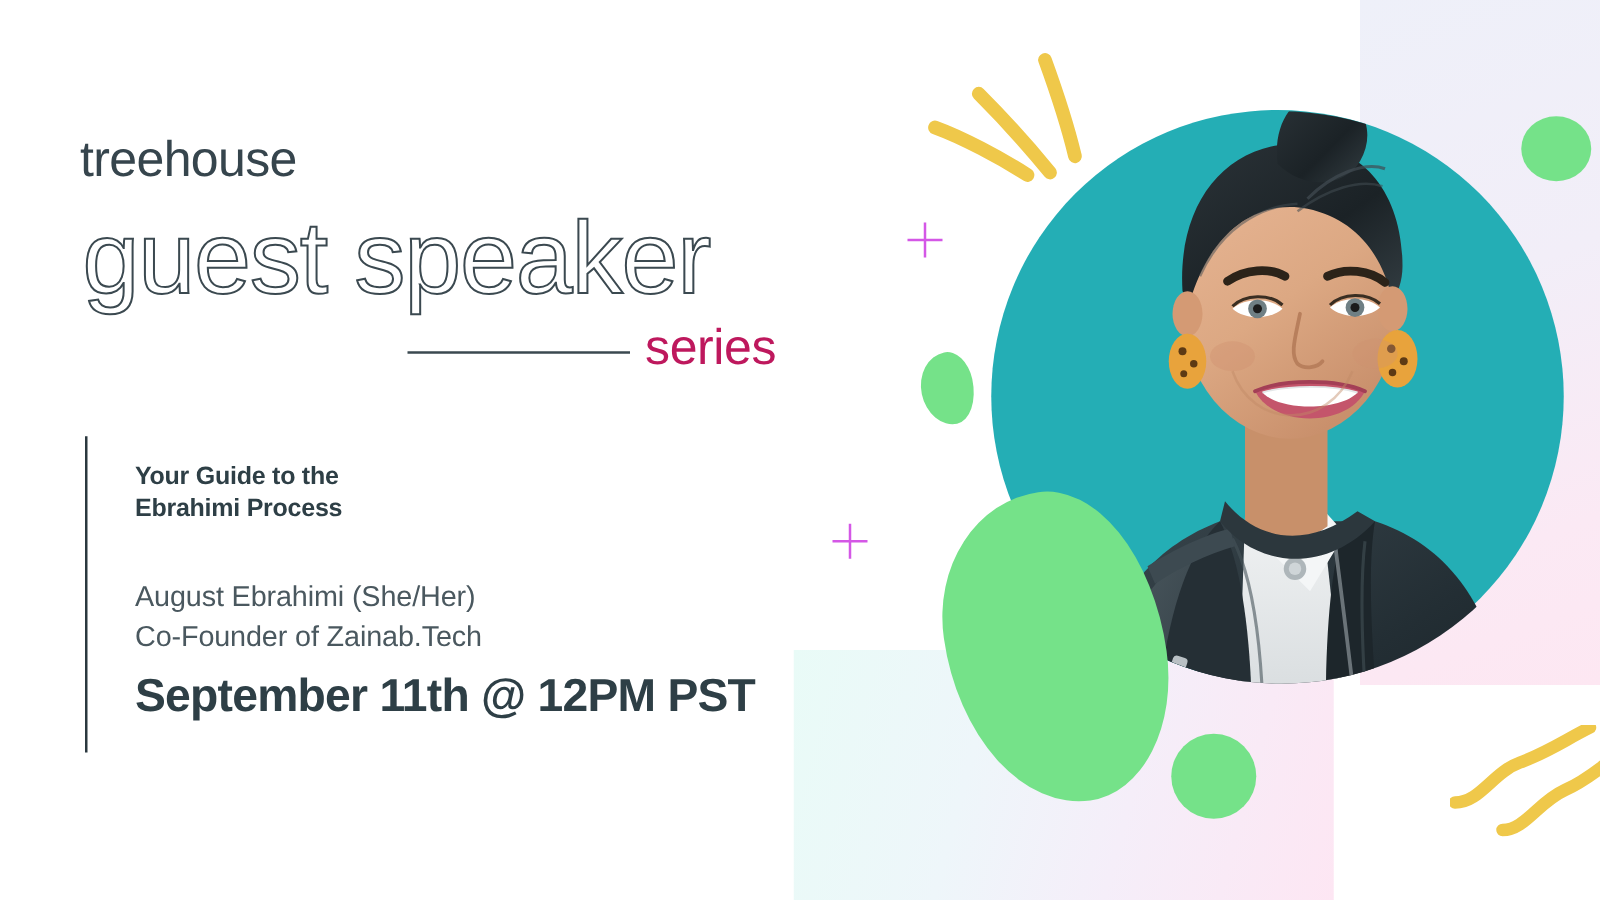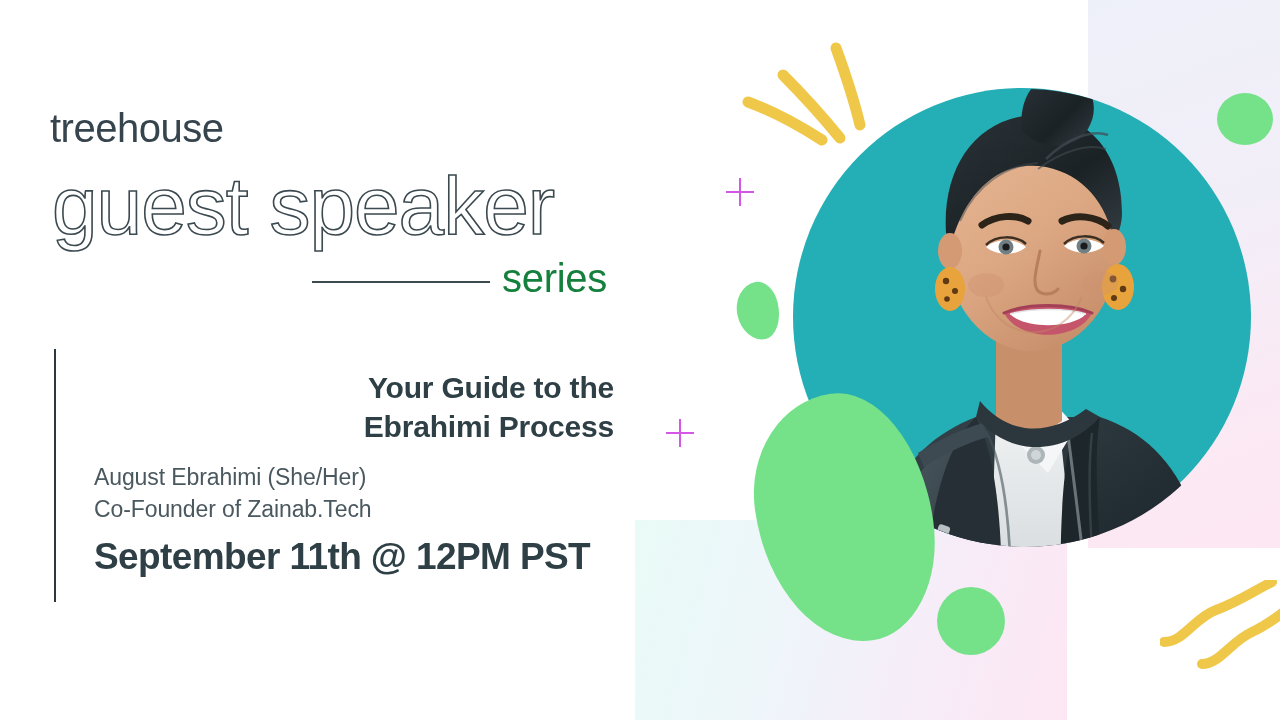--- a/index.html
+++ b/index.html
@@ -110,25 +110,24 @@
     position: absolute;
     left: 800px;
     top: 35px;
     width: 460px;
     height: 620px;
   }
 
   
   .content {
     position: absolute;
-    left: 2px;
+    left: 16px;
     top: 0;
     width: 660px;
     height: 564px;
-    text-align: right;
   }
   .brand-word {
     position: absolute;
     left: 48px;
     top: 108px;
     font-size: 40px;
     font-weight: 400;
     letter-spacing: -0.5px;
     color: #36454d;
     line-height: 1;
@@ -147,40 +146,40 @@
     width: 178px;
     height: 2px;
     background: #3b4950;
   }
   .series-word {
     position: absolute;
     left: 500px;
     top: 258px;
     font-size: 40px;
     font-weight: 400;
-    color: #15803d;
+    color: #be185d;
     line-height: 1;
     letter-spacing: -0.3px;
   }
 
   .vrule {
     position: absolute;
     left: 52px;
     top: 349px;
     width: 2px;
     height: 253px;
     background: #2b383f;
   }
 
   .talk-title {
     position: absolute;
     left: 92px;
     top: 368px;
     width: 520px;
-    font-size: 30px;
+    font-size: 20px;
     font-weight: 700;
     color: #2e3f46;
     line-height: 1.3;
     letter-spacing: -0.2px;
   }
   .speaker-name {
     position: absolute;
     left: 92px;
     top: 461px;
     font-size: 23px;

